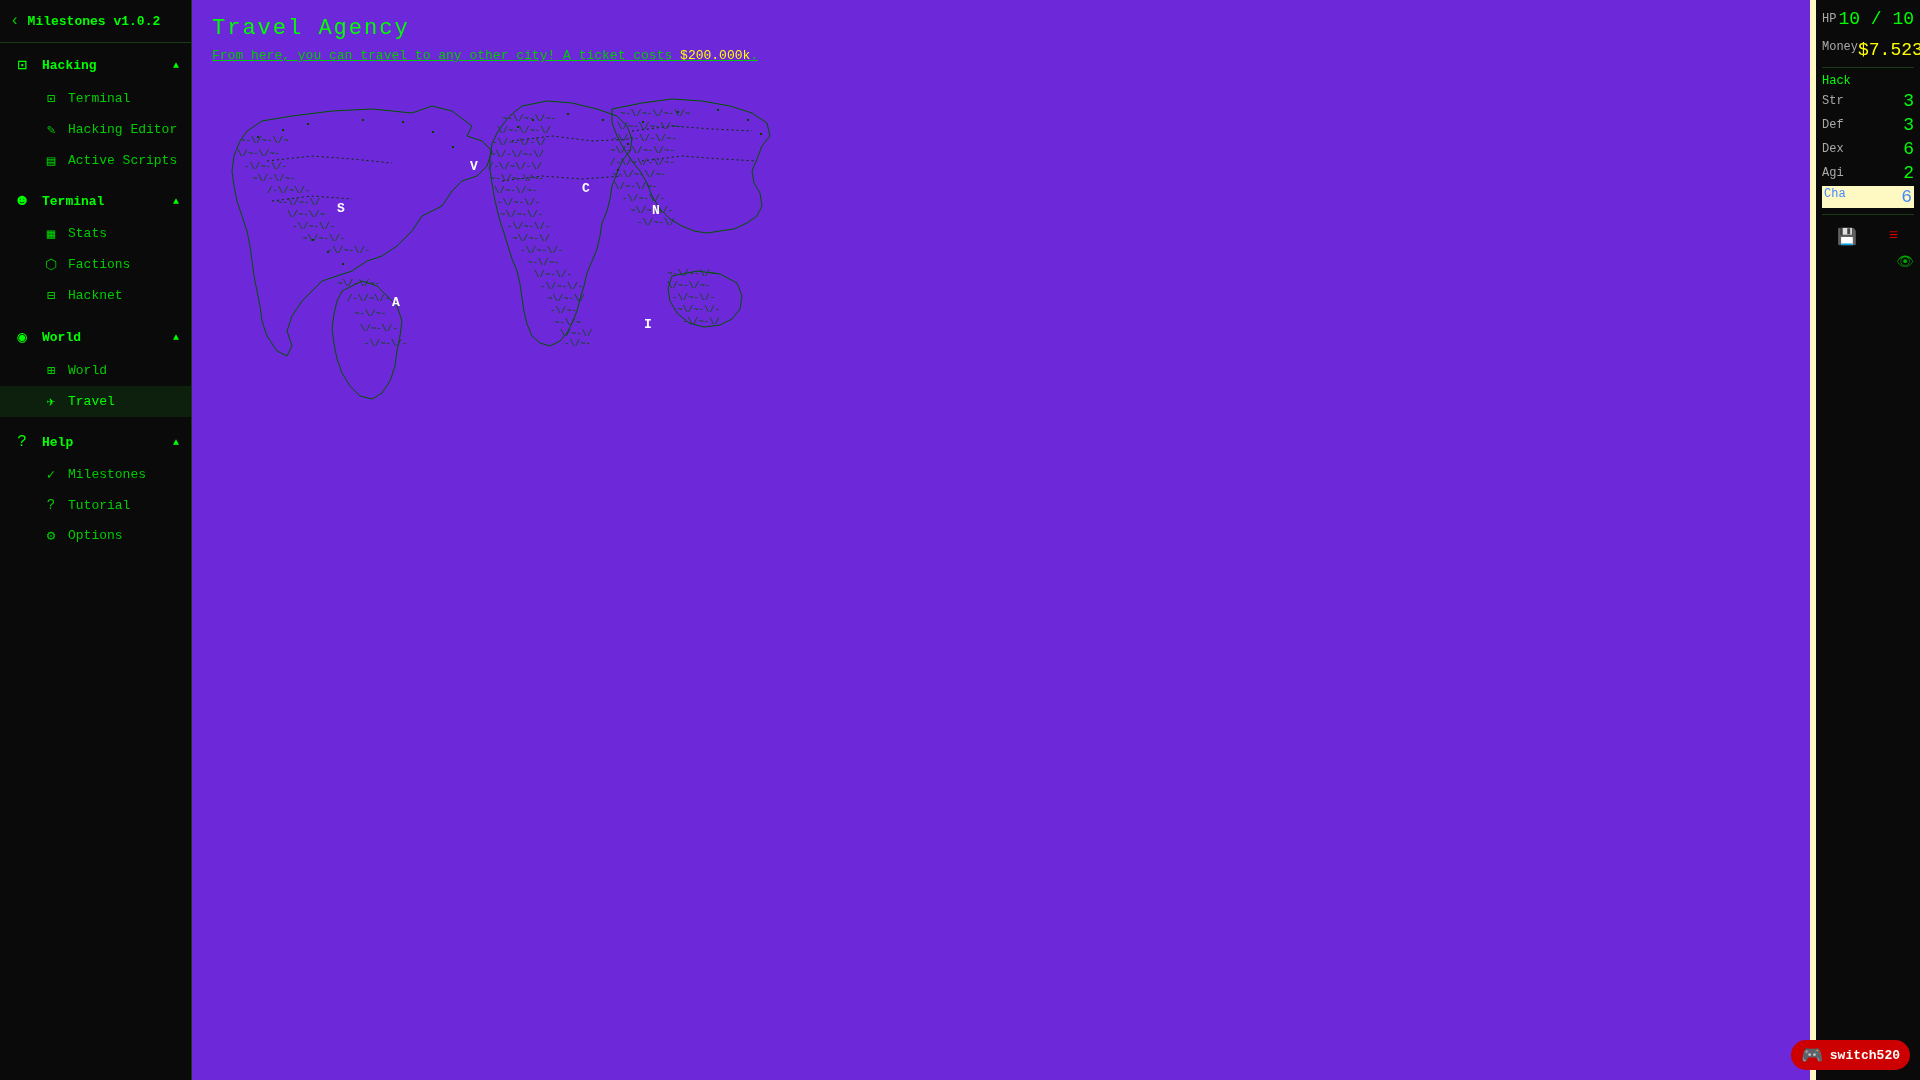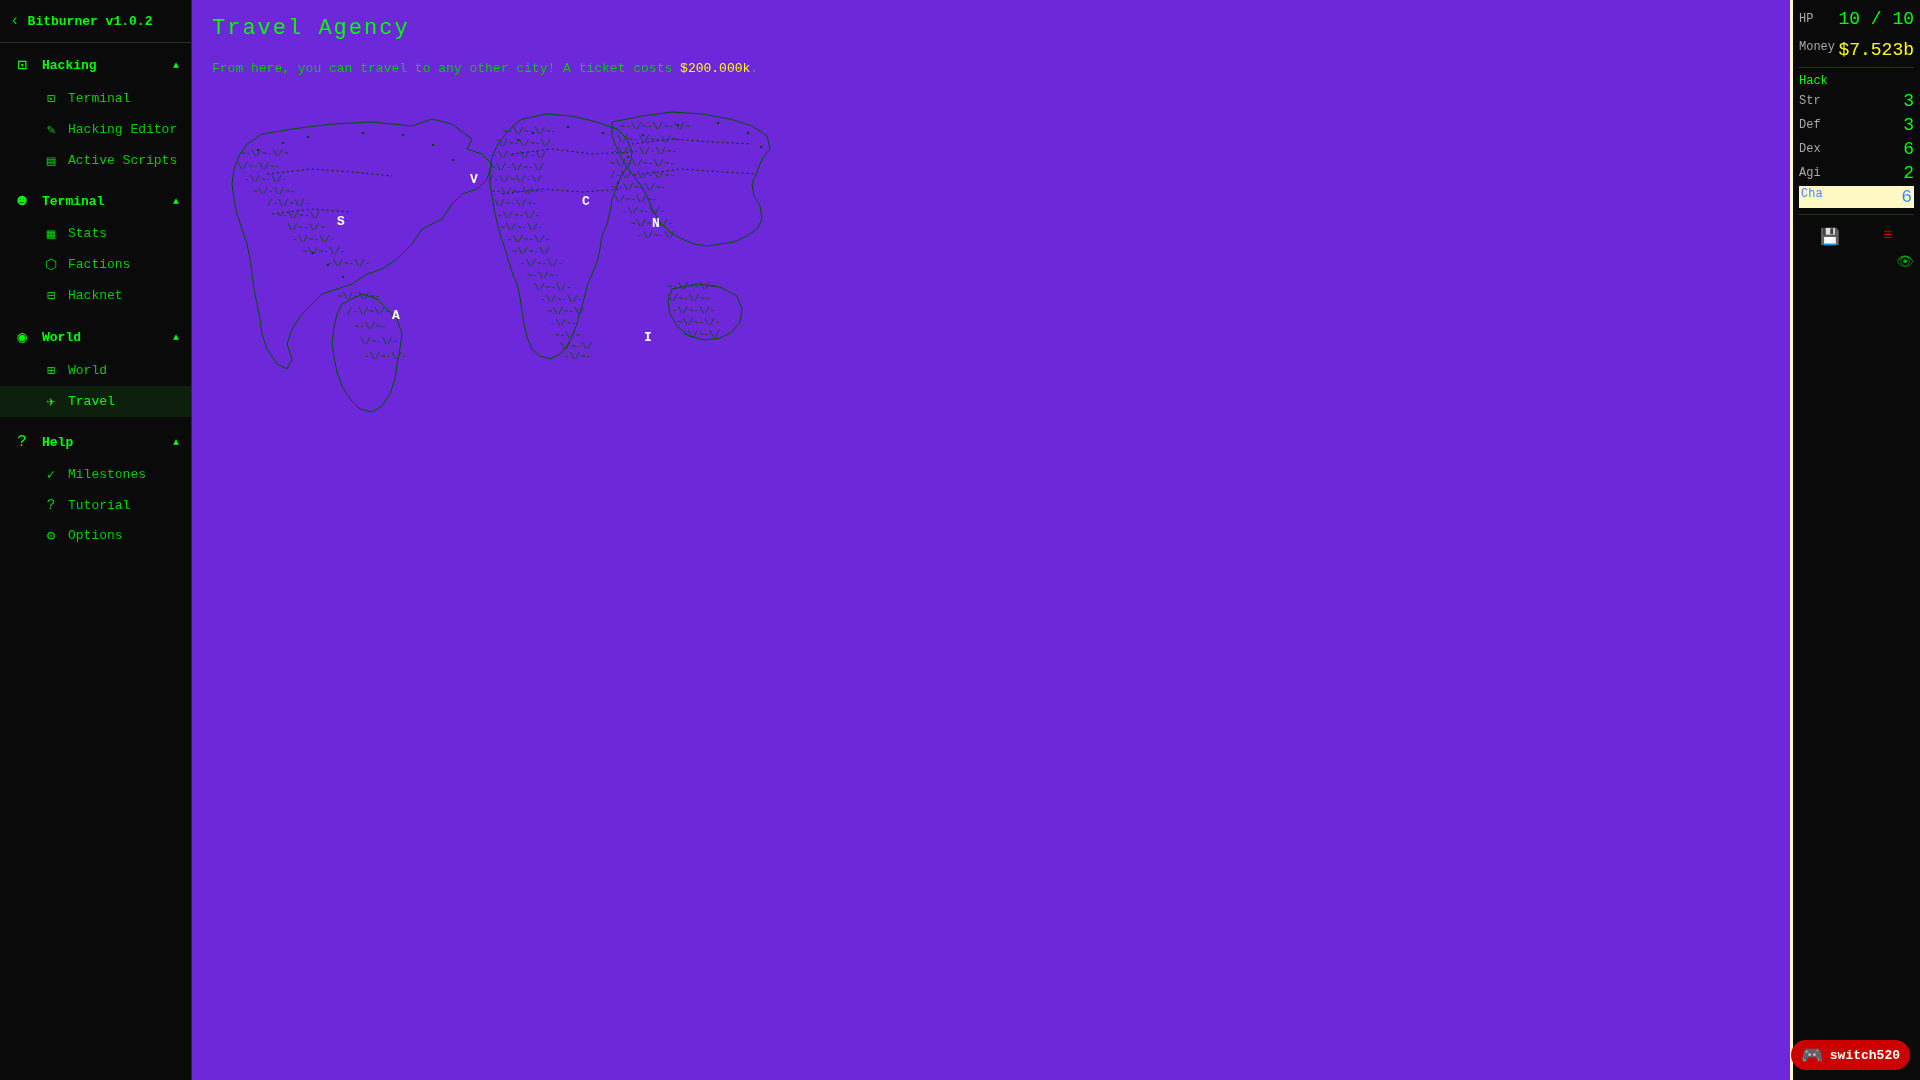--- a/index.html
+++ b/index.html
@@ -115,21 +115,22 @@
       font-size: 22px;
       color: #00ff00;
       font-family: 'Courier New', monospace;
       font-weight: normal;
       letter-spacing: 2px;
     }
 
     .main-subtitle {
       font-size: 13px;
       color: #00cc00;
-      margin-top: 20px;
+      margin-top: 7px;
+      text-decoration: underline;
     }
 
     .main-subtitle .highlight {
       color: #ffff00;
     }
 
     .map-container {
       flex: 1;
       position: relative;
       padding: 10px 20px;
@@ -140,23 +141,23 @@
       position: absolute;
       color: #ffffff;
       font-size: 13px;
       font-weight: bold;
       font-family: 'Courier New', monospace;
       cursor: pointer;
     }
 
     
     #right-panel {
-      width: 130px;
+      width: 110px;
       background: #0a0a0a;
-      border-left: 3px solid #fef9c3;
+      border-left: 6px solid #fef9c3;
       padding: 8px 6px;
       font-size: 12px;
       display: flex;
       flex-direction: column;
       gap: 2px;
     }
 
     .stat-row {
       display: flex;
       justify-content: space-between;
@@ -257,21 +258,21 @@
       color: #fff;
       font-size: 18px;
     }
   </style>
 </head>
 <body>
 
 <div id="sidebar">
   <div class="sidebar-header">
     <span class="back-arrow">‹</span>
-    <span class="app-title">Bitburner v1.0.2</span>
+    <span class="app-title">Milestones v1.0.2</span>
   </div>
 
   <div class="sidebar-section">
     <div class="sidebar-group-header">
       <span class="icon">⊡</span>
       <span class="label">Hacking</span>
       <span class="chevron">▲</span>
     </div>
     <div class="sidebar-item">
       <span class="icon">⊡</span>

